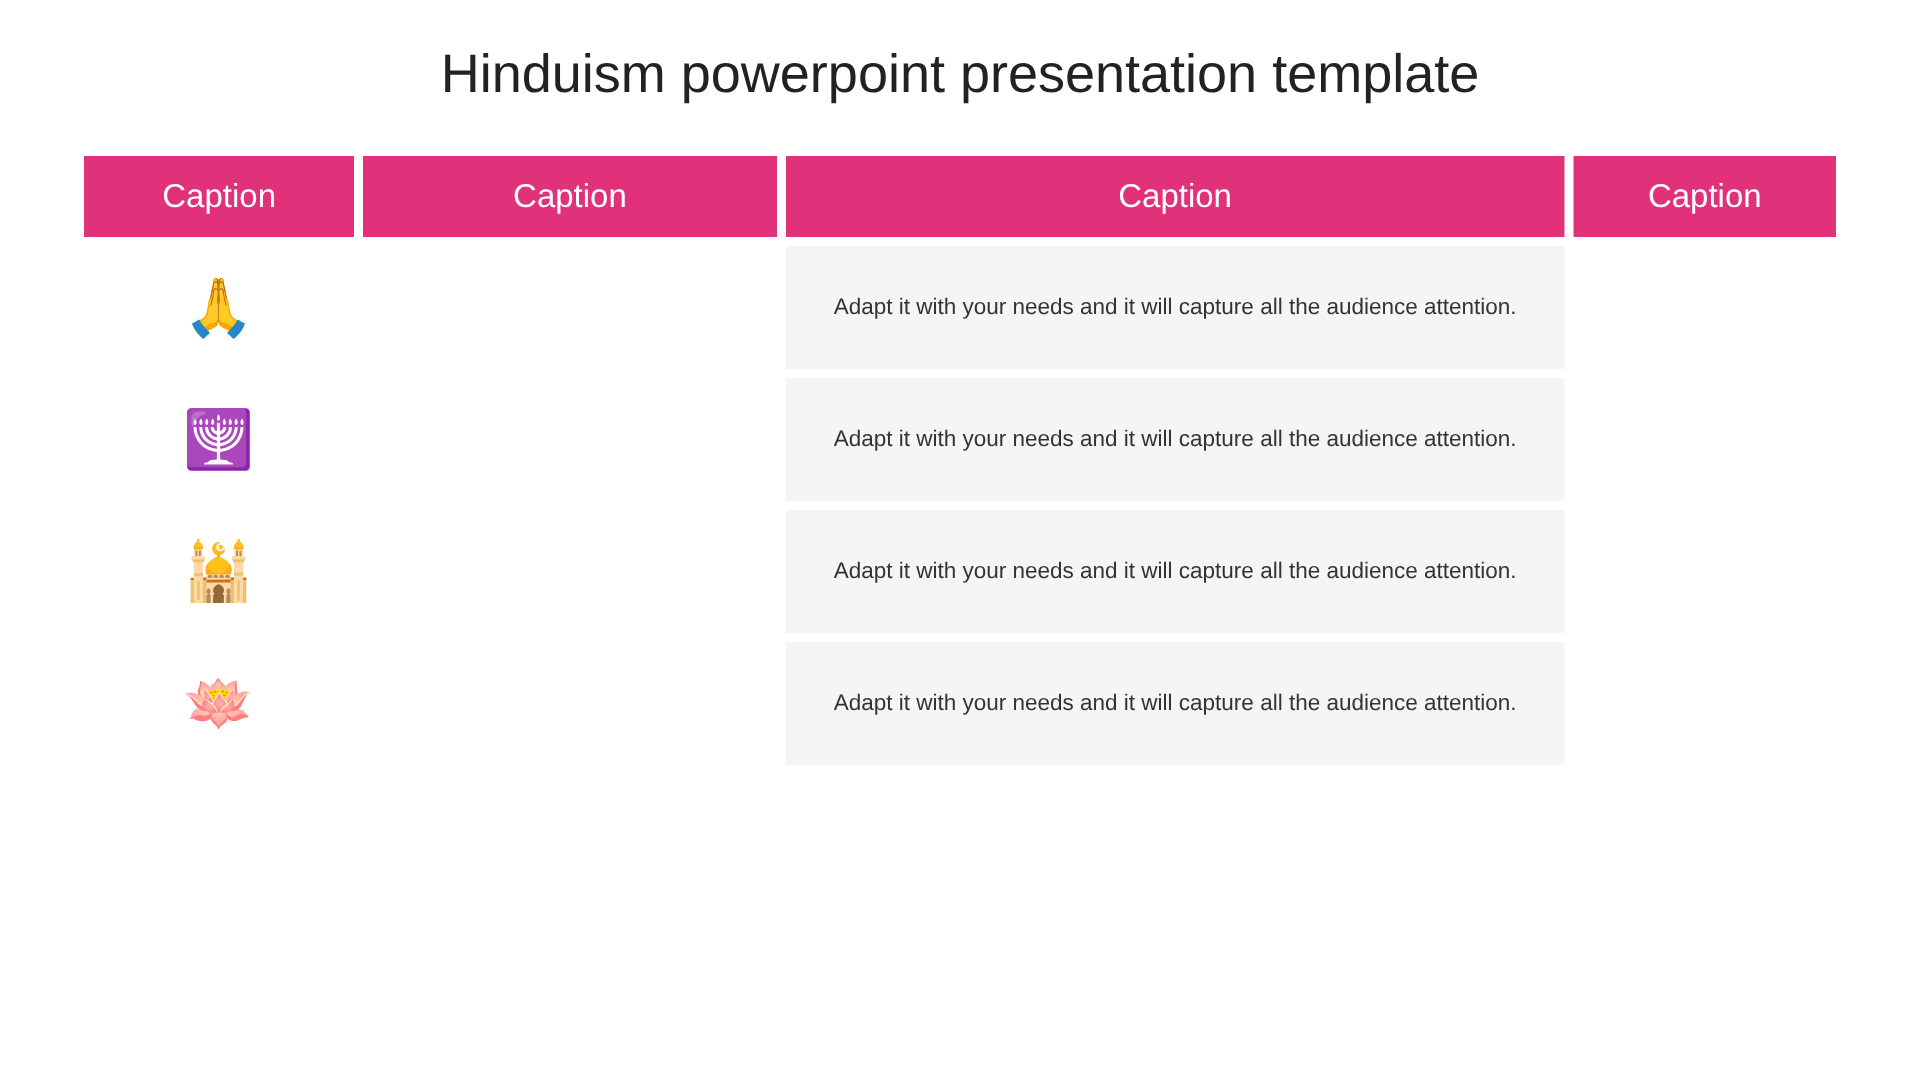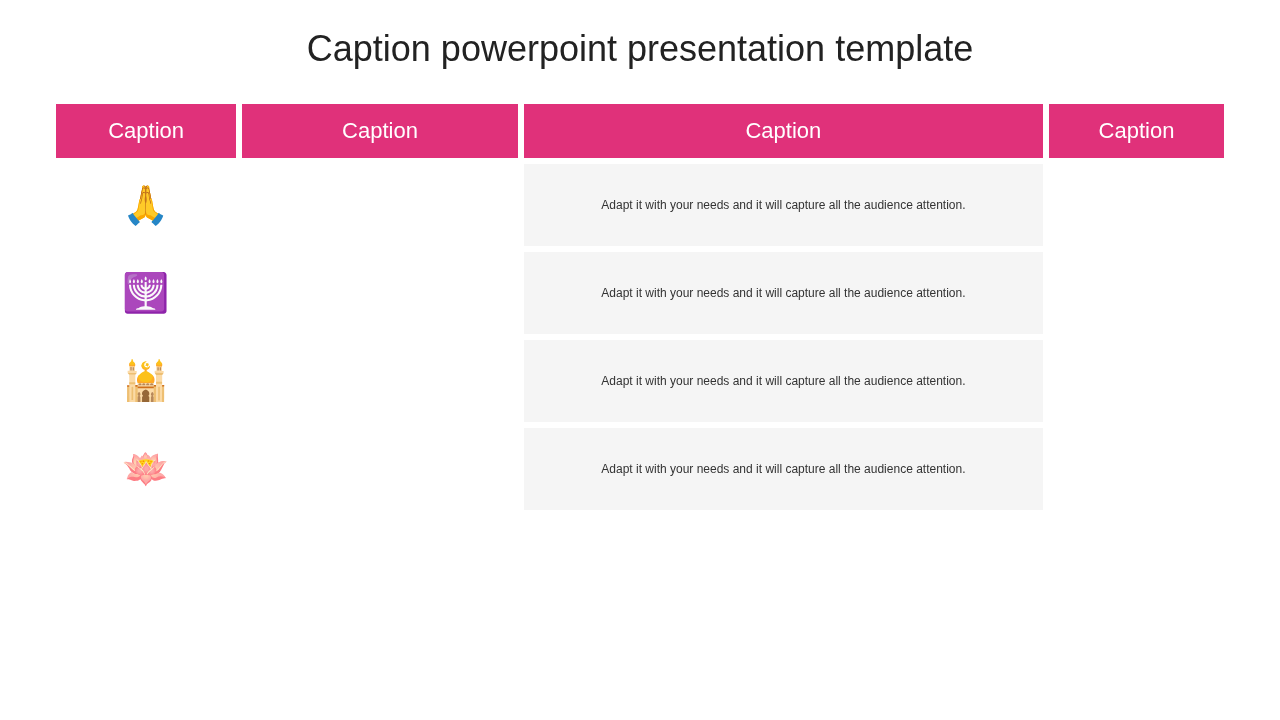--- a/index.html
+++ b/index.html
@@ -53,21 +53,21 @@
       vertical-align: middle;
       padding: 18px 20px;
       font-size: 22px;
       font-weight: 700;
       color: #ffffff;
     }
     .desc-cell {
       text-align: center;
       vertical-align: middle;
       padding: 18px 30px;
-      font-size: 12px;
+      font-size: 15px;
       color: #333;
       background: #f5f5f5;
       line-height: 1.5;
     }
     .badge-cell {
       text-align: center;
       vertical-align: middle;
       padding: 18px 10px;
     }
 
@@ -86,21 +86,21 @@
       height: 46px;
       border-radius: 50%;
       border: 3px solid rgba(255,255,255,0.8);
       font-size: 22px;
       color: white;
     }
   </style>
 </head>
 <body>
 
-<h1 class="page-title">Caption powerpoint presentation template</h1>
+<h1 class="page-title">Hinduism powerpoint presentation template</h1>
 
 <div class="table-container">
   <table>
     <colgroup>
       <col class="col-icon">
       <col class="col-name">
       <col class="col-desc">
       <col class="col-badge">
     </colgroup>
     <thead>

